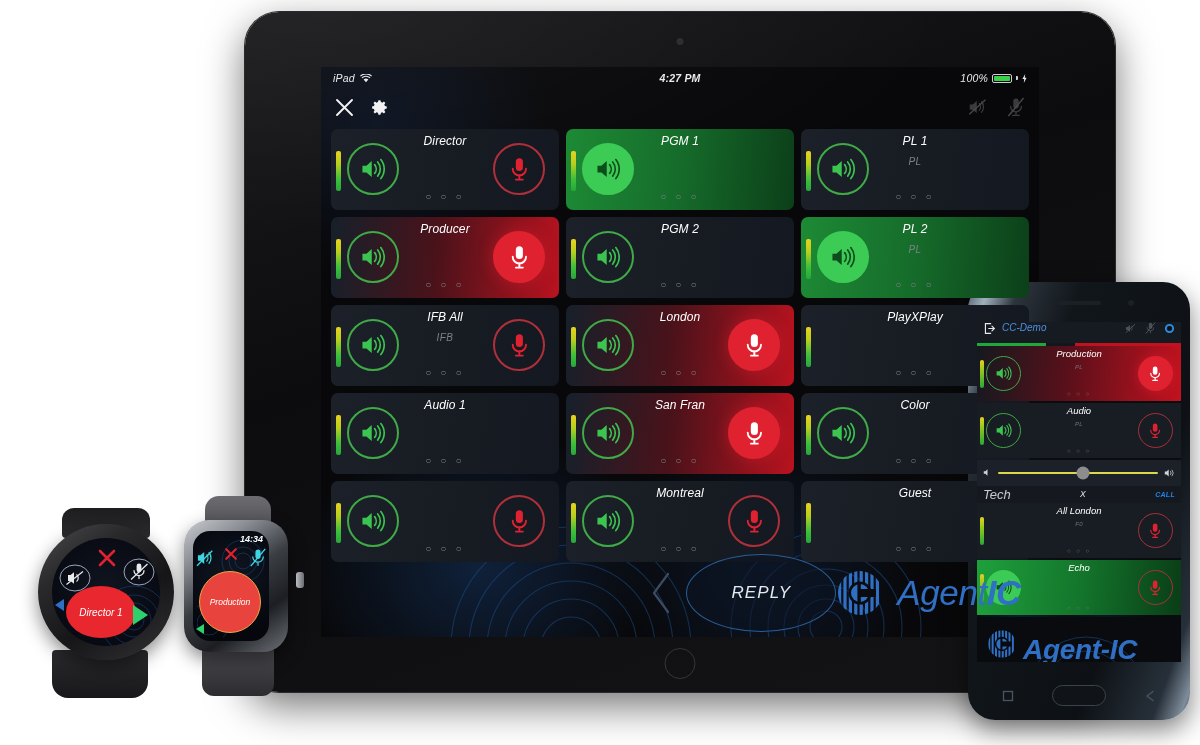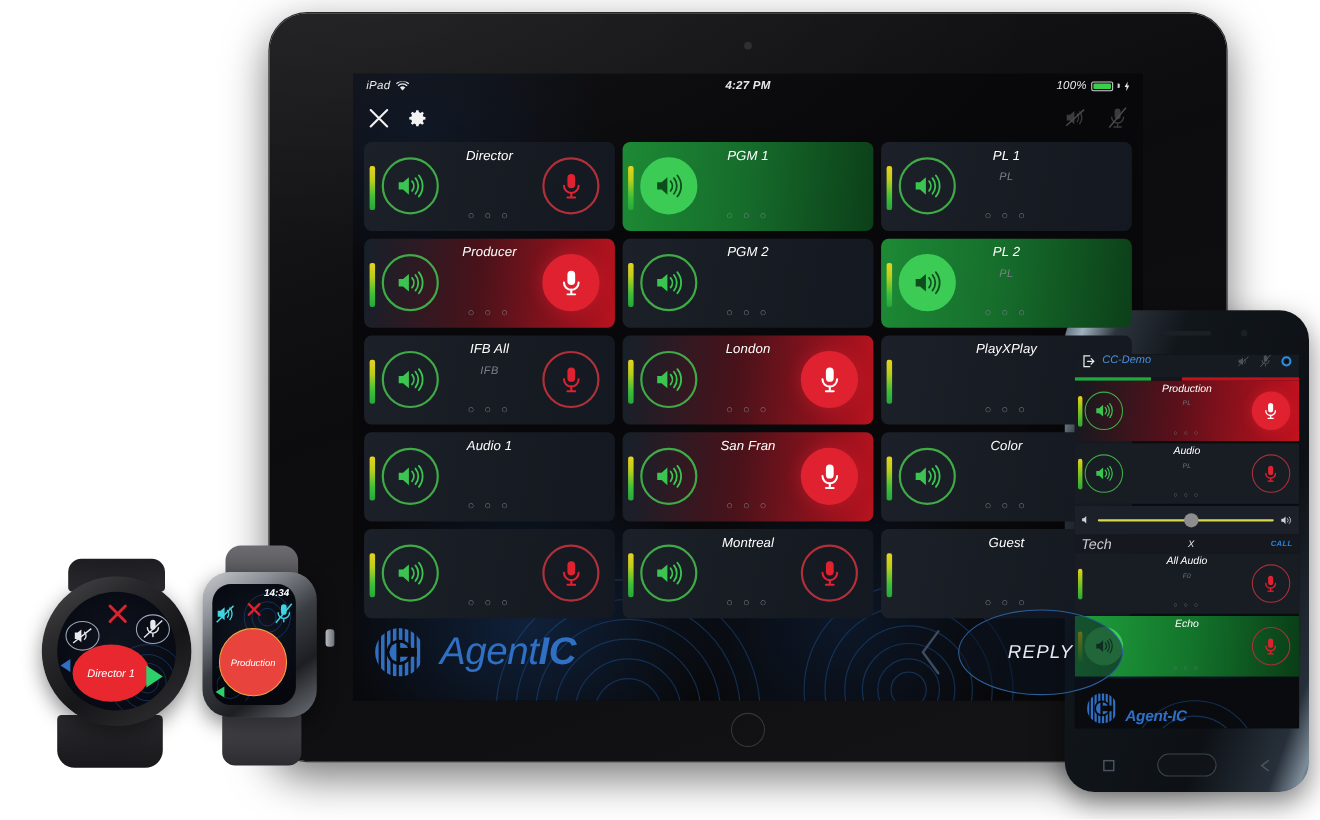--- a/index.html
+++ b/index.html
@@ -161,21 +161,21 @@
   #pslider-row{height:26px;display:flex;align-items:center;gap:6px;padding:0 6px;background:#1c2028;}
   #ptrack{position:relative;flex:1;height:2px;background:#d8d84a;border-radius:2px;}
   #pknob{position:absolute;left:53%;top:50%;transform:translate(-50%,-50%);
     width:13px;height:13px;border-radius:50%;background:#8d8d8d;cursor:pointer;}
   #pstatus-row{height:17px;display:flex;align-items:center;padding:0 6px;background:#15181e;}
   #pstatus-row .a{color:#c8ccd2;font-size:13px;}
   #pstatus-row .b{flex:1;text-align:center;color:#e4e7ea;font-size:8.5px;}
   #pstatus-row .c{color:#1e86e8;font-size:7px;font-weight:700;letter-spacing:.3px;}
   #phone-brand{position:relative;height:54px;display:flex;align-items:center;gap:6px;
     padding-left:10px;background:#090b0f;overflow:hidden;}
-  #phone-brand-text{font-size:14px;color:#2f6fc4;font-weight:700;letter-spacing:-.3px;margin-top:12px;}
+  #phone-brand-text{font-size:28px;color:#2f6fc4;font-weight:700;letter-spacing:-.3px;margin-top:12px;}
   #phone-speaker{position:absolute;left:50%;top:19px;transform:translateX(-50%);
     width:44px;height:4px;border-radius:3px;background:#1b2026;}
   #phone-cam{position:absolute;left:160px;top:18px;width:6px;height:6px;border-radius:50%;background:#1b2026;}
   #phone-home{position:absolute;left:50%;bottom:14px;transform:translateX(-50%);
     width:54px;height:21px;border-radius:11px;background:#101418;border:1px solid #39434d;}
   .phone-navbtn{position:absolute;bottom:18px;width:12px;height:12px;}
 
   
   #watch-round{position:absolute;left:22px;top:508px;width:168px;height:190px;text-align:right;}
   #wr-body{position:absolute;left:16px;top:16px;width:136px;height:136px;border-radius:50%;
@@ -497,20 +497,28 @@
             </div>
           </div>
           <div class="tile state-off">
             <div class="meter"></div>
             <div class="tile-title">Guest</div>
             <div class="tile-dots">○ ○ ○</div>
           </div>
         </div>
 
       <div id="ipad-footer">
+        <div id="footer-right">
+          <svg width="26" height="46" viewBox="0 0 26 46">
+            <path d="M20 4 L6 23 L20 42" stroke="#3d4b60" stroke-width="2.2" fill="none" stroke-linecap="round" stroke-linejoin="round"></path>
+          </svg>
+          <div id="reply-btn">
+            <span>REPLY</span>
+          </div>
+        </div>
         <div id="brand">
           <svg width="48" height="48" viewBox="0 0 48 48">
             <defs>
                 <clipPath id="lg">
                   <circle cx="24" cy="24" r="22"></circle>
                 </clipPath>
               </defs>
             <g clip-path="url(#lg)" fill="#2f6fc4">
               <rect x="2" y="2" width="3.2" height="44"></rect>
                 <rect x="7.4" y="2" width="3.2" height="44"></rect>
@@ -521,28 +529,20 @@
               <rect x="34.4" y="2" width="3.2" height="44"></rect>
                 <rect x="39.8" y="2" width="3.2" height="44"></rect>
             </g>
             <circle cx="24" cy="24" r="11.5" fill="#0a0c10"></circle>
             <circle cx="24" cy="24" r="9" fill="#2f6fc4"></circle>
             <rect x="24" y="20" width="16" height="8" fill="#0a0c10"></rect>
             <rect x="21.4" y="14" width="3.4" height="20" fill="#0a0c10"></rect>
           </svg>
           <div id="brand-text"><span>Agent</span><b>IC</b></div>
         </div>
-        <div id="footer-right">
-          <svg width="26" height="46" viewBox="0 0 26 46">
-            <path d="M20 4 L6 23 L20 42" stroke="#3d4b60" stroke-width="2.2" fill="none" stroke-linecap="round" stroke-linejoin="round"></path>
-          </svg>
-          <div id="reply-btn">
-            <span>REPLY</span>
-          </div>
-        </div>
       </div>
     </div>
   </div>
 
   <div id="phone">
     <div id="phone-speaker"></div>
     <div id="phone-cam"></div>
     <div id="phone-home"></div>
     <svg class="phone-navbtn" style="left:34px" viewBox="0 0 12 12">
       <rect x="1.5" y="1.5" width="9" height="9" fill="none" stroke="#4a545e" stroke-width="1.3"></rect>
@@ -638,21 +638,21 @@
 
         <div id="pstatus-row">
           <span class="a">Tech</span>
           <span class="b">X</span>
           <span class="c">CALL</span>
         </div>
 
         <div id="phone-tiles-2">
             <div class="ptile off">
               <div class="pmeter"></div>
-              <div class="ptitle">All Audio</div>
+              <div class="ptitle">All London</div>
               <div class="psub">F0</div>
               <div class="pdots">○ ○ ○</div>
               <div class="pmic ring">
                 <svg width="12.24" height="17" viewBox="0 0 18 24">
                   <rect x="5.6" y="1.6" width="6.8" height="12.4" rx="3.4" fill="#e02230"></rect>
                   <path d="M2.6 11.8a6.4 6.4 0 0 0 12.8 0" stroke="#e02230" stroke-width="1.8" fill="none" stroke-linecap="round"></path>
                   <path d="M9 18.2v3.4" stroke="#e02230" stroke-width="1.8" stroke-linecap="round"></path>
                   <path d="M5.6 22.2h6.8" stroke="#e02230" stroke-width="1.7" stroke-linecap="round"></path>
                 </svg>
               </div>

